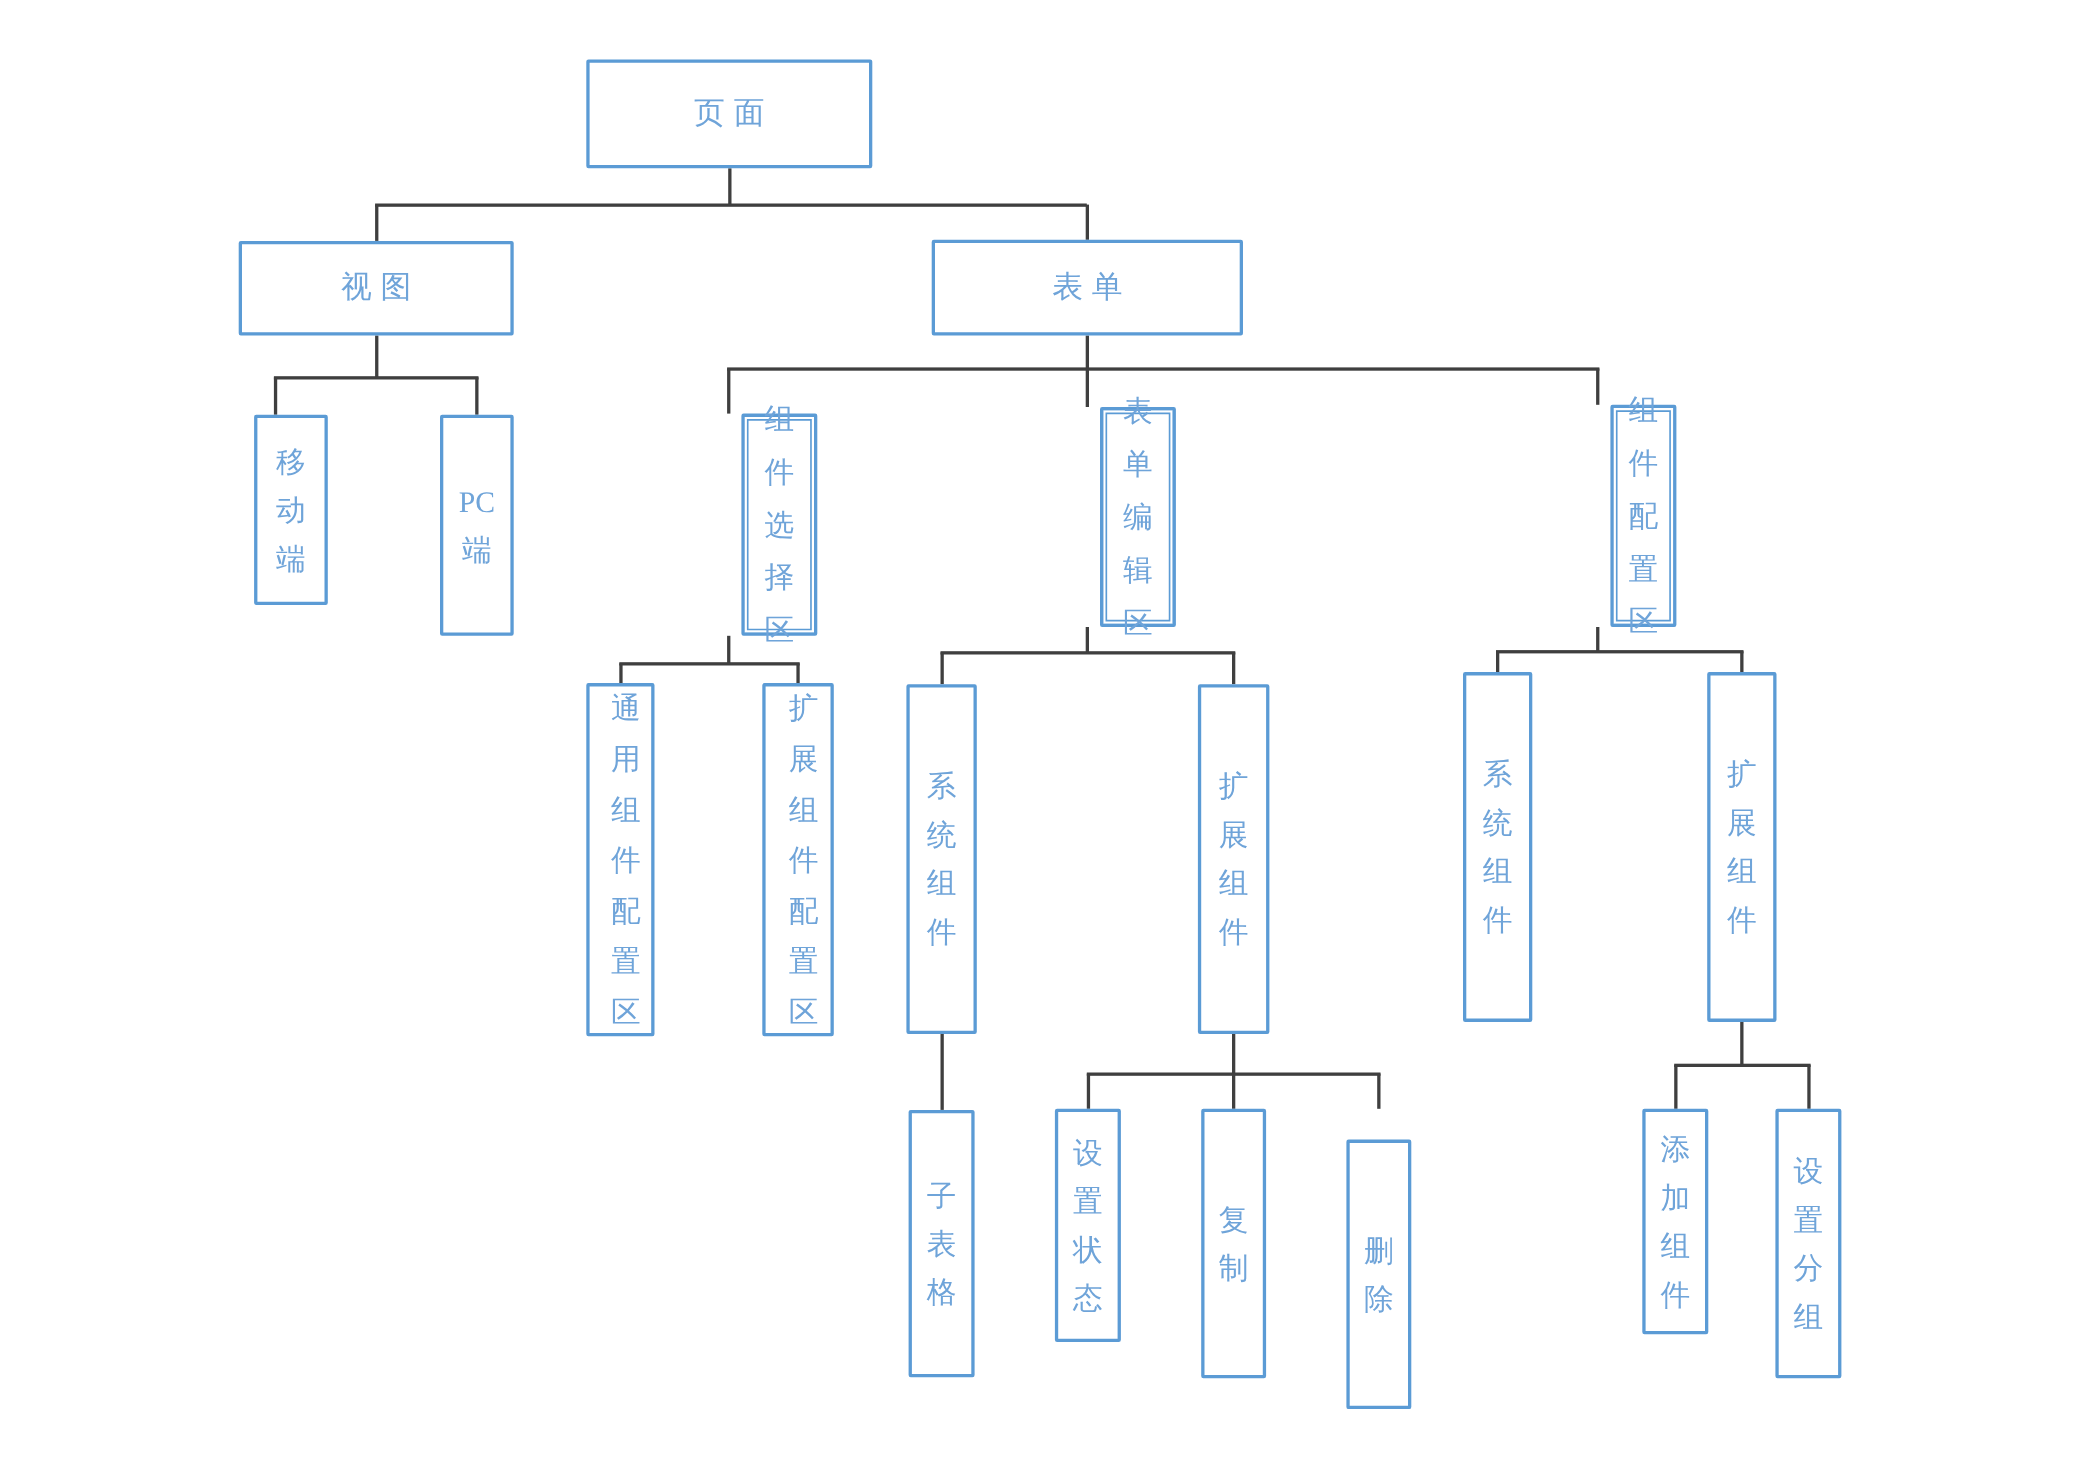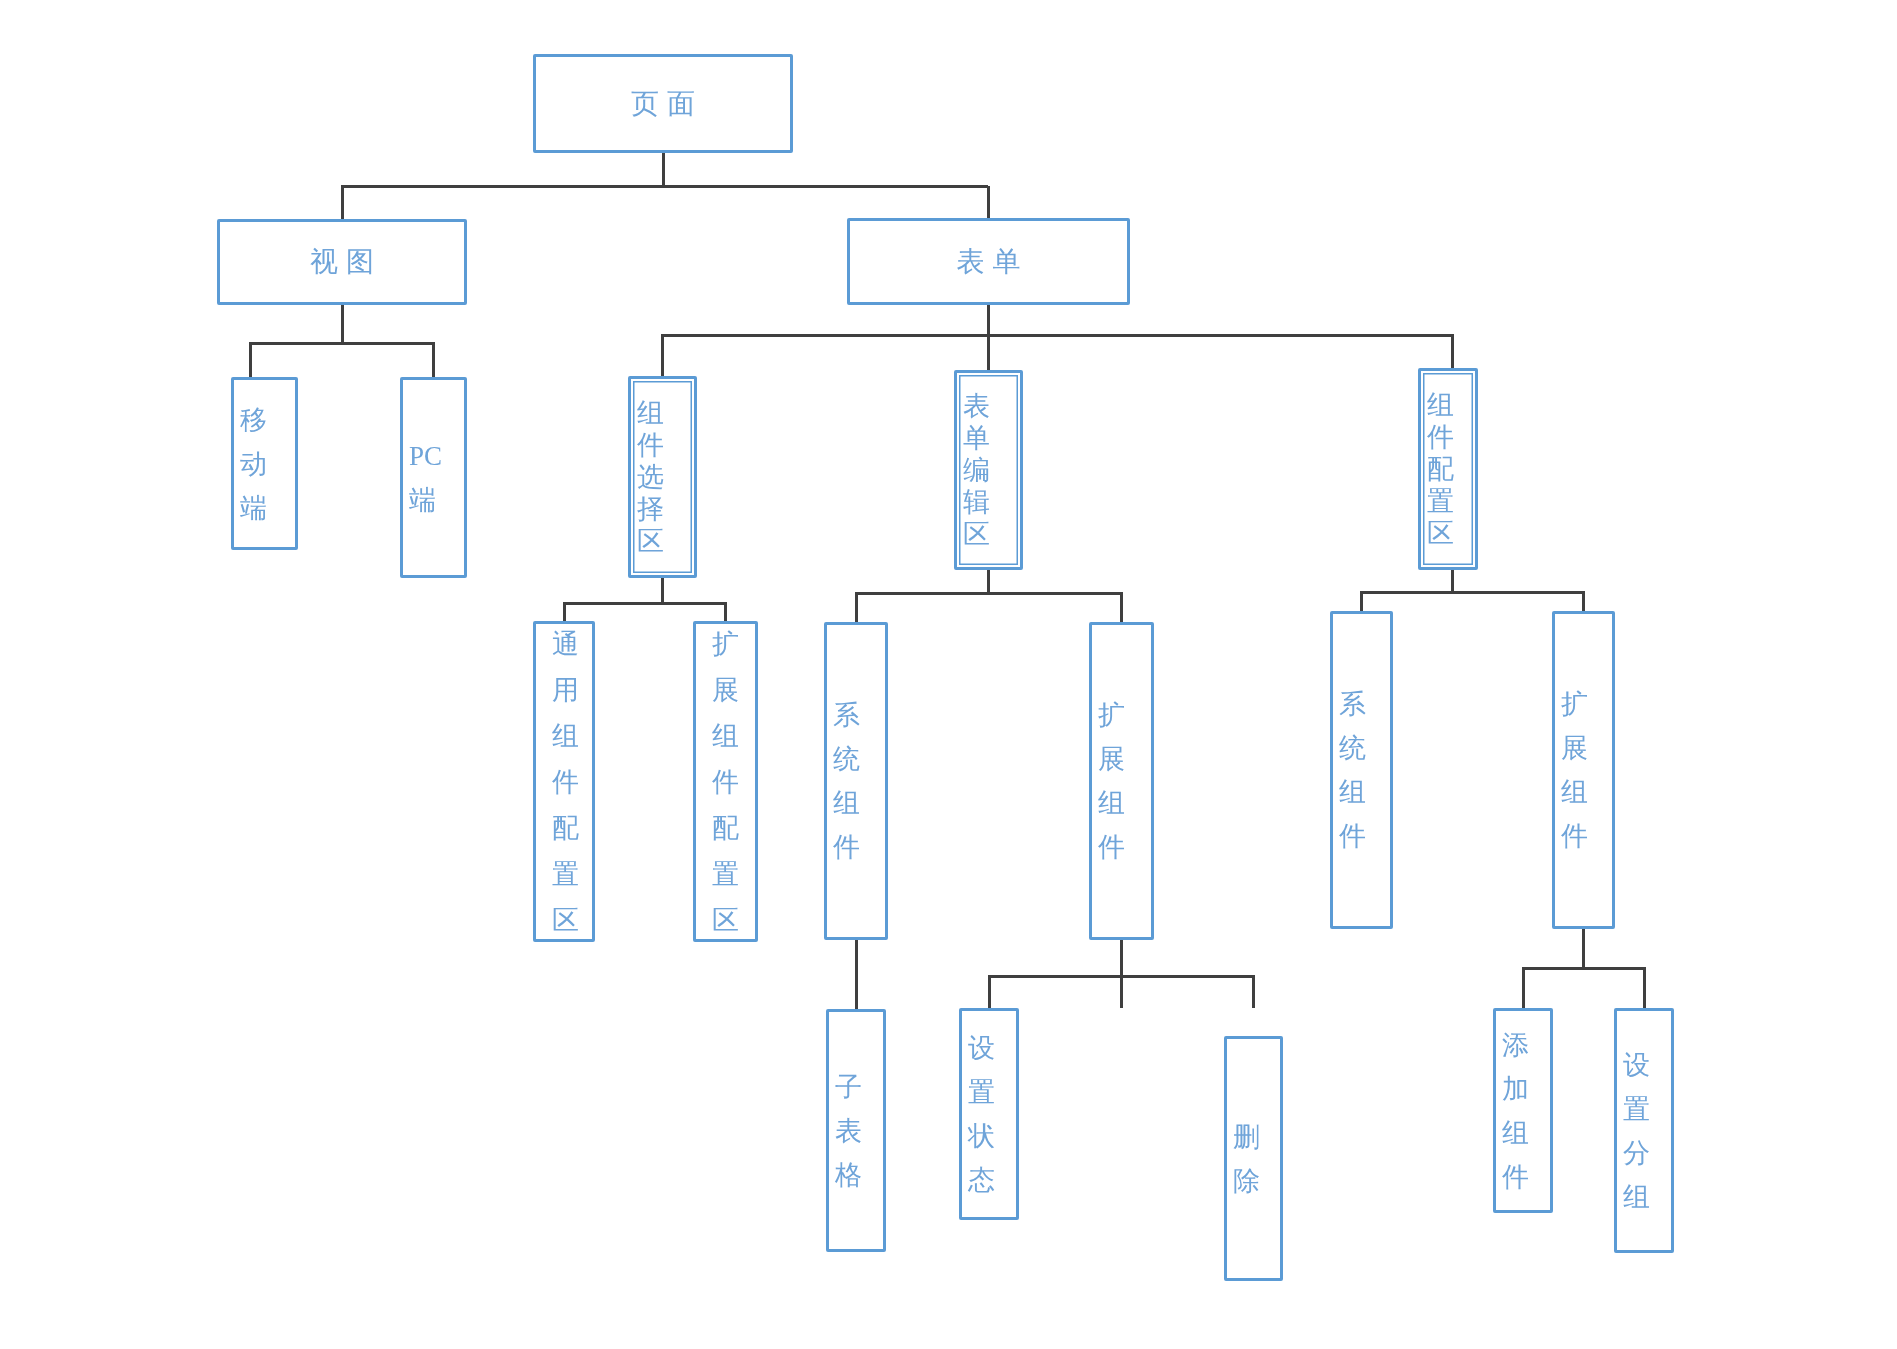--- a/index.html
+++ b/index.html
@@ -13,33 +13,34 @@
   .node{
     position:absolute;
     box-sizing:border-box;
     border:3px solid #5B9BD5;
     border-radius:2px;
     background:#ffffff;
     color:#6FA4D9;
     display:flex;
     align-items:center;
     justify-content:center;
+    text-align:center;
   }
   .hbox{
     font-size:28px;
     letter-spacing:8px;
     text-indent:8px;
     line-height:1.2;
   }
   .vbox{
     font-size:27px;
     line-height:44px;
     padding:0 6px;
   }
-  .lh40{line-height:32px;}
+  .lh40{line-height:48px;margin-left:46px;}
   .lh46{line-height:46px;padding-left:16px;}
   .double{
     box-shadow:inset 0 0 0 2px #ffffff, inset 0 0 0 3.5px #5B9BD5;
   }
   .conn{
     position:absolute;
     background:#3F3F3F;
   }
   .conn.v{width:3px;}
   .conn.h{height:3px;}
@@ -118,20 +119,21 @@
   <div class="node vbox" style="left:1089px;top:622px;width:65px;height:318px">扩展组件</div>
 
   <div class="node vbox" style="left:1330px;top:611px;width:63px;height:318px">系统组件</div>
 
   <div class="node vbox" style="left:1552px;top:611px;width:63px;height:318px">扩展组件</div>
 
   <div class="node vbox" style="left:826px;top:1009px;width:60px;height:243px">子表格</div>
 
   <div class="node vbox" style="left:959px;top:1008px;width:60px;height:212px">设置状态</div>
 
+  <div class="node vbox" style="left:1092px;top:1008px;width:59px;height:245px">复制</div>
 
   <div class="node vbox" style="left:1224px;top:1036px;width:59px;height:245px">删除</div>
 
   <div class="node vbox" style="left:1493px;top:1008px;width:60px;height:205px">添加组件</div>
 
   <div class="node vbox" style="left:1614px;top:1008px;width:60px;height:245px">设置分组</div>
 
 </div>
 
 </body></html>

